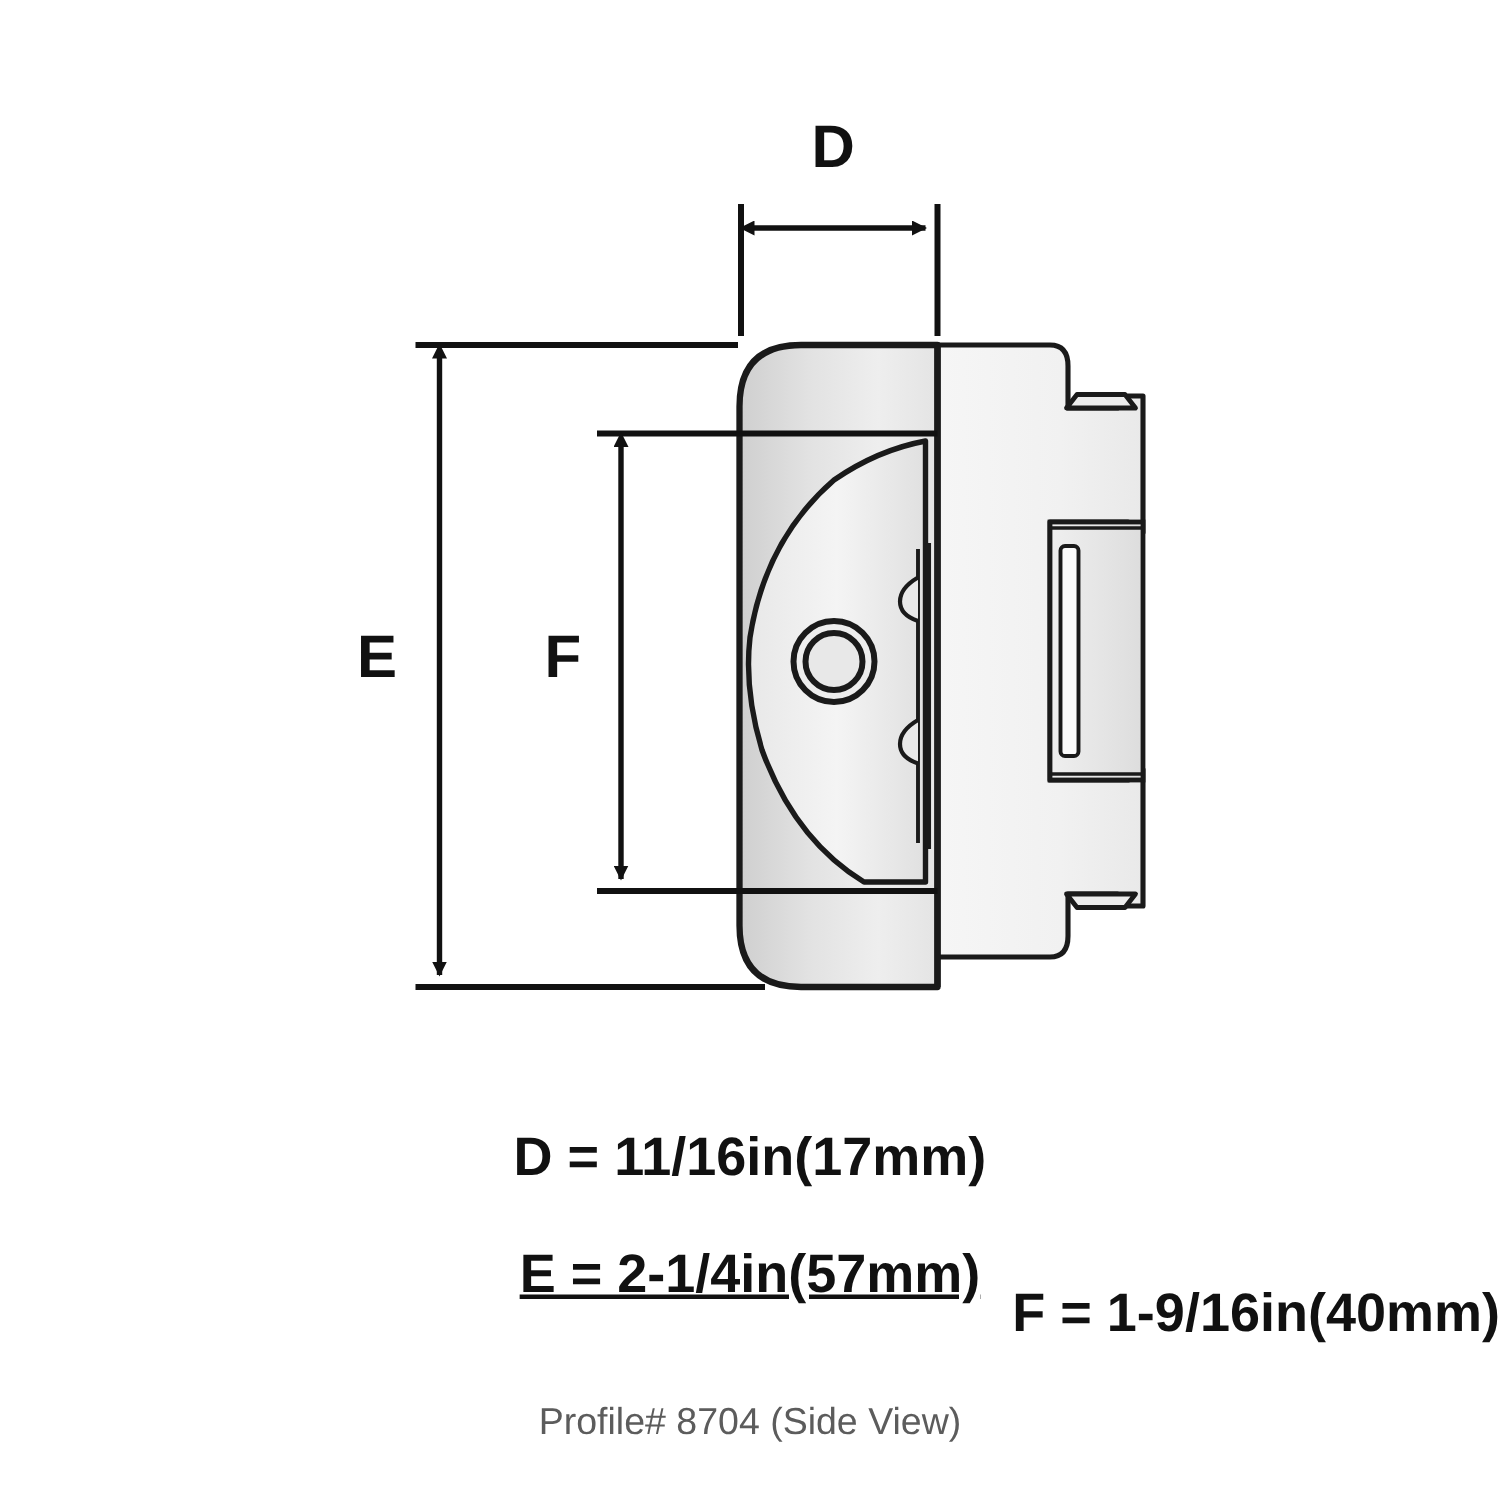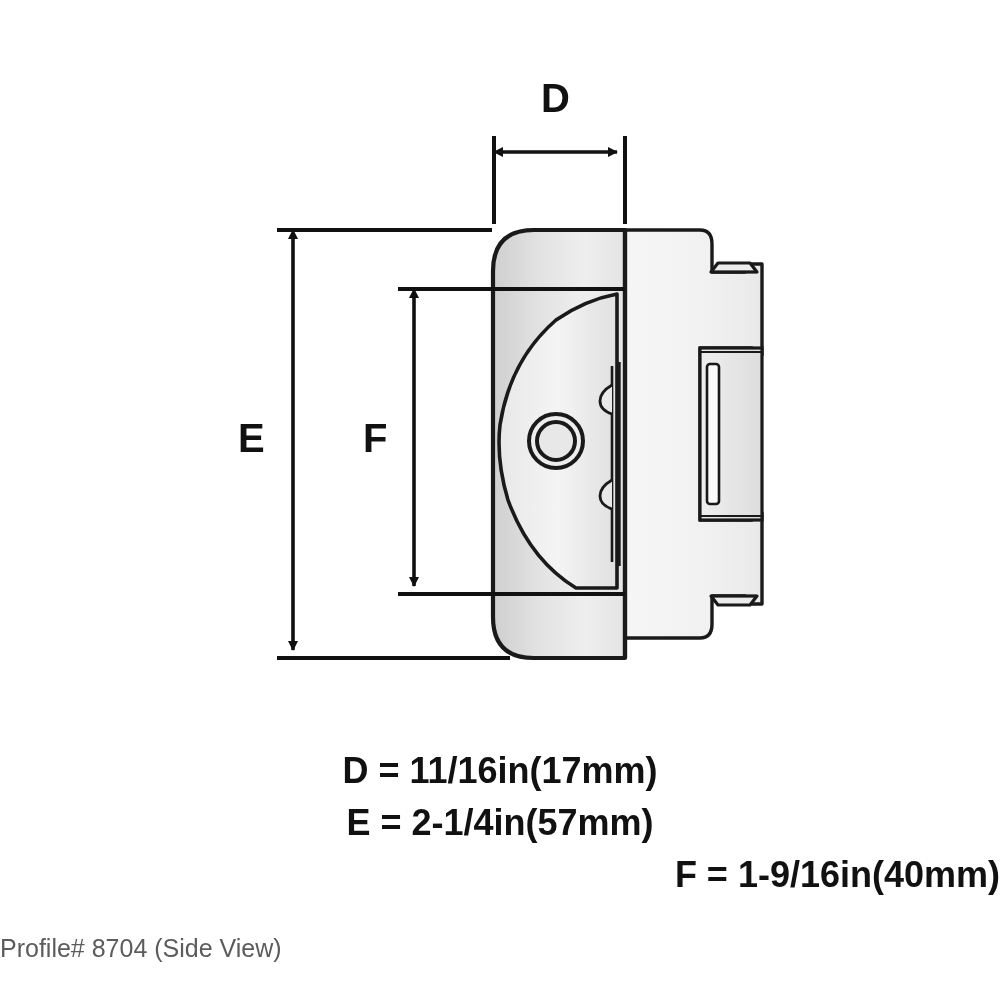--- a/index.html
+++ b/index.html
@@ -46,20 +46,21 @@
     font-family: "Liberation Sans", sans-serif;
     font-weight: bold;
     font-size: 36px;
     color: #111111;
     white-space: pre;
     line-height: 1;
   }
   .caption {
     position: absolute;
     width: 1000px;
+    text-align: center;
     font-family: "Liberation Sans", sans-serif;
     font-weight: normal;
     font-size: 25px;
     color: #5c5c5c;
     line-height: 1;
   }
 </style>
 </head>
 <body>
 
@@ -198,19 +199,19 @@
   </svg>
 
   <div class="dim-label" style="left:541px; top:78px;">D</div>
 
   <div class="dim-label" style="left:238px; top:418px;">E</div>
 
   <div class="dim-label" style="left:363px; top:418px;">F</div>
 
   <div class="legend-row" style="top:753px;">D = 11/16in(17mm)</div>
 
-  <div class="legend-row" style="top:805px;">E = 2-1/4in(57mm)</div>
+  <div class="legend-row" style="top:831px;text-decoration:underline;">E = 2-1/4in(57mm)</div>
 
   <div class="legend-row" style="top:857px;text-align:right;">F = 1-9/16in(40mm)</div>
 
   <div class="caption" style="top:936px;">Profile# 8704 (Side View)</div>
 
 </div>
 
 </body></html>

